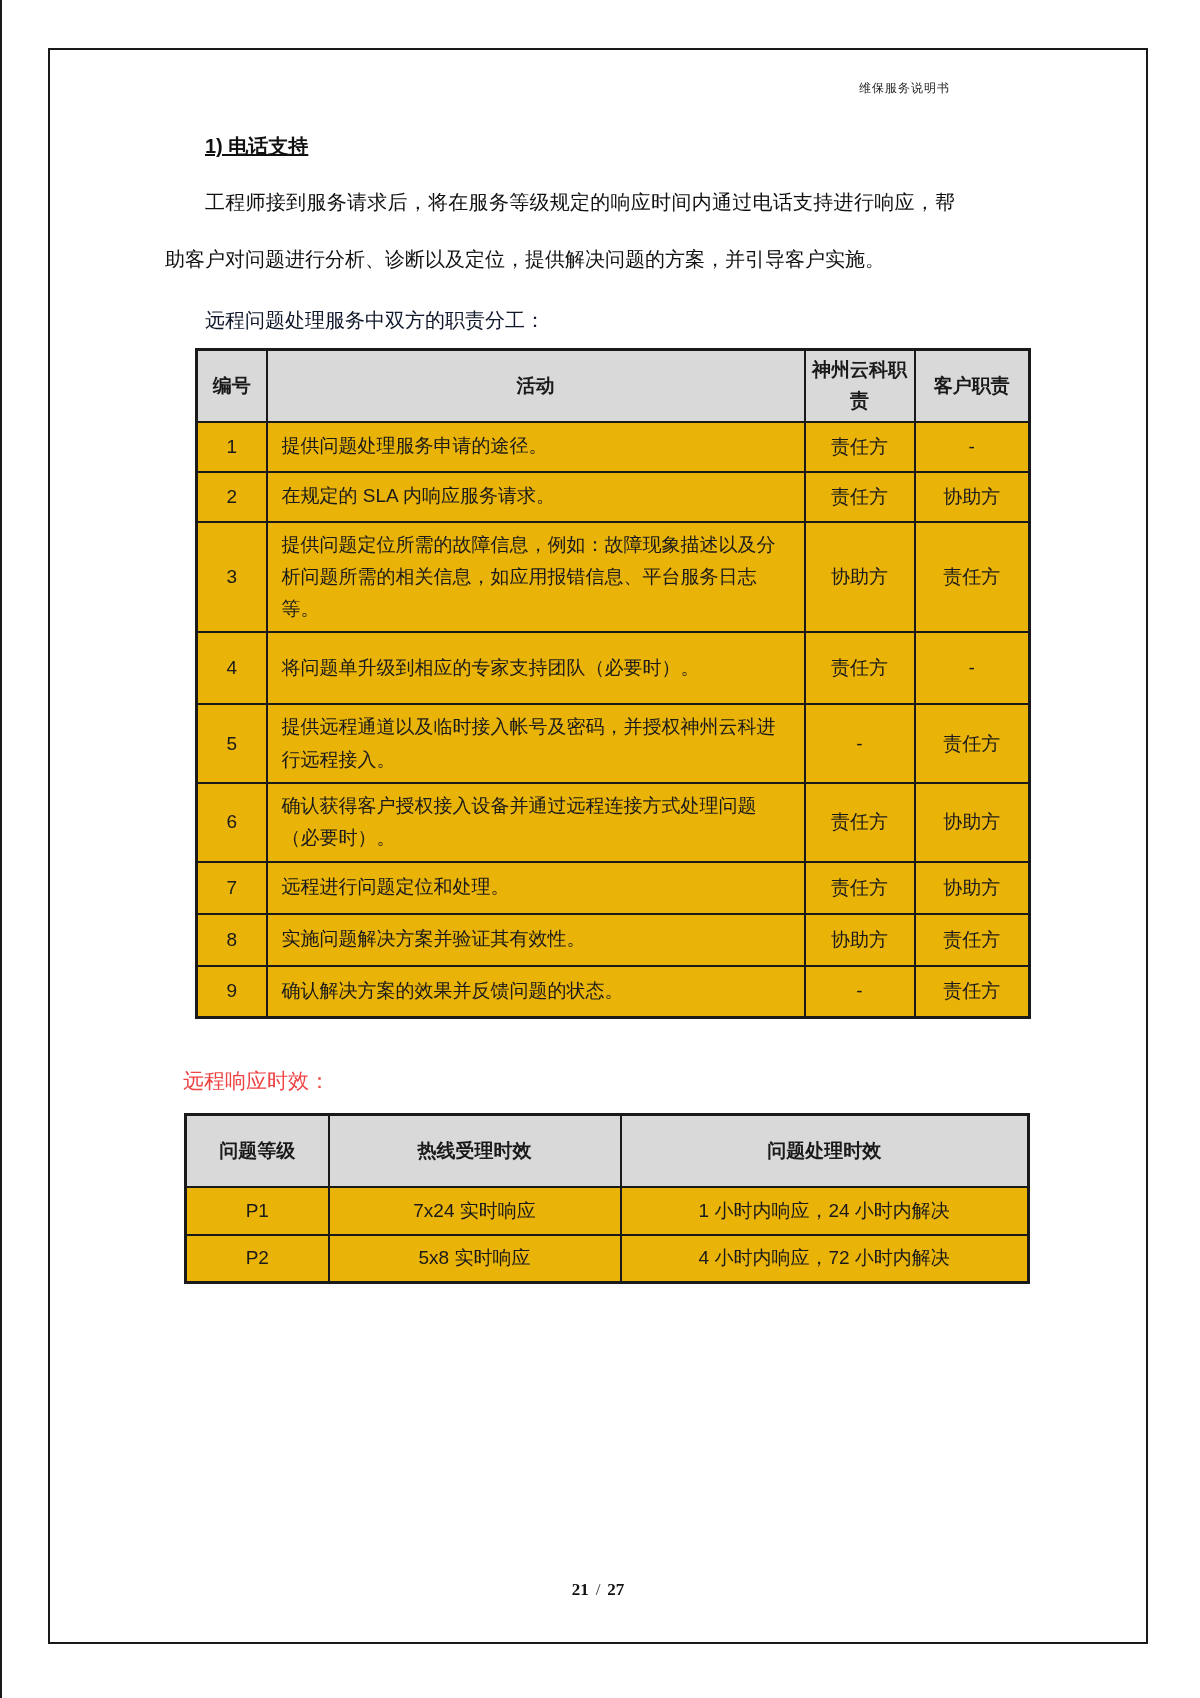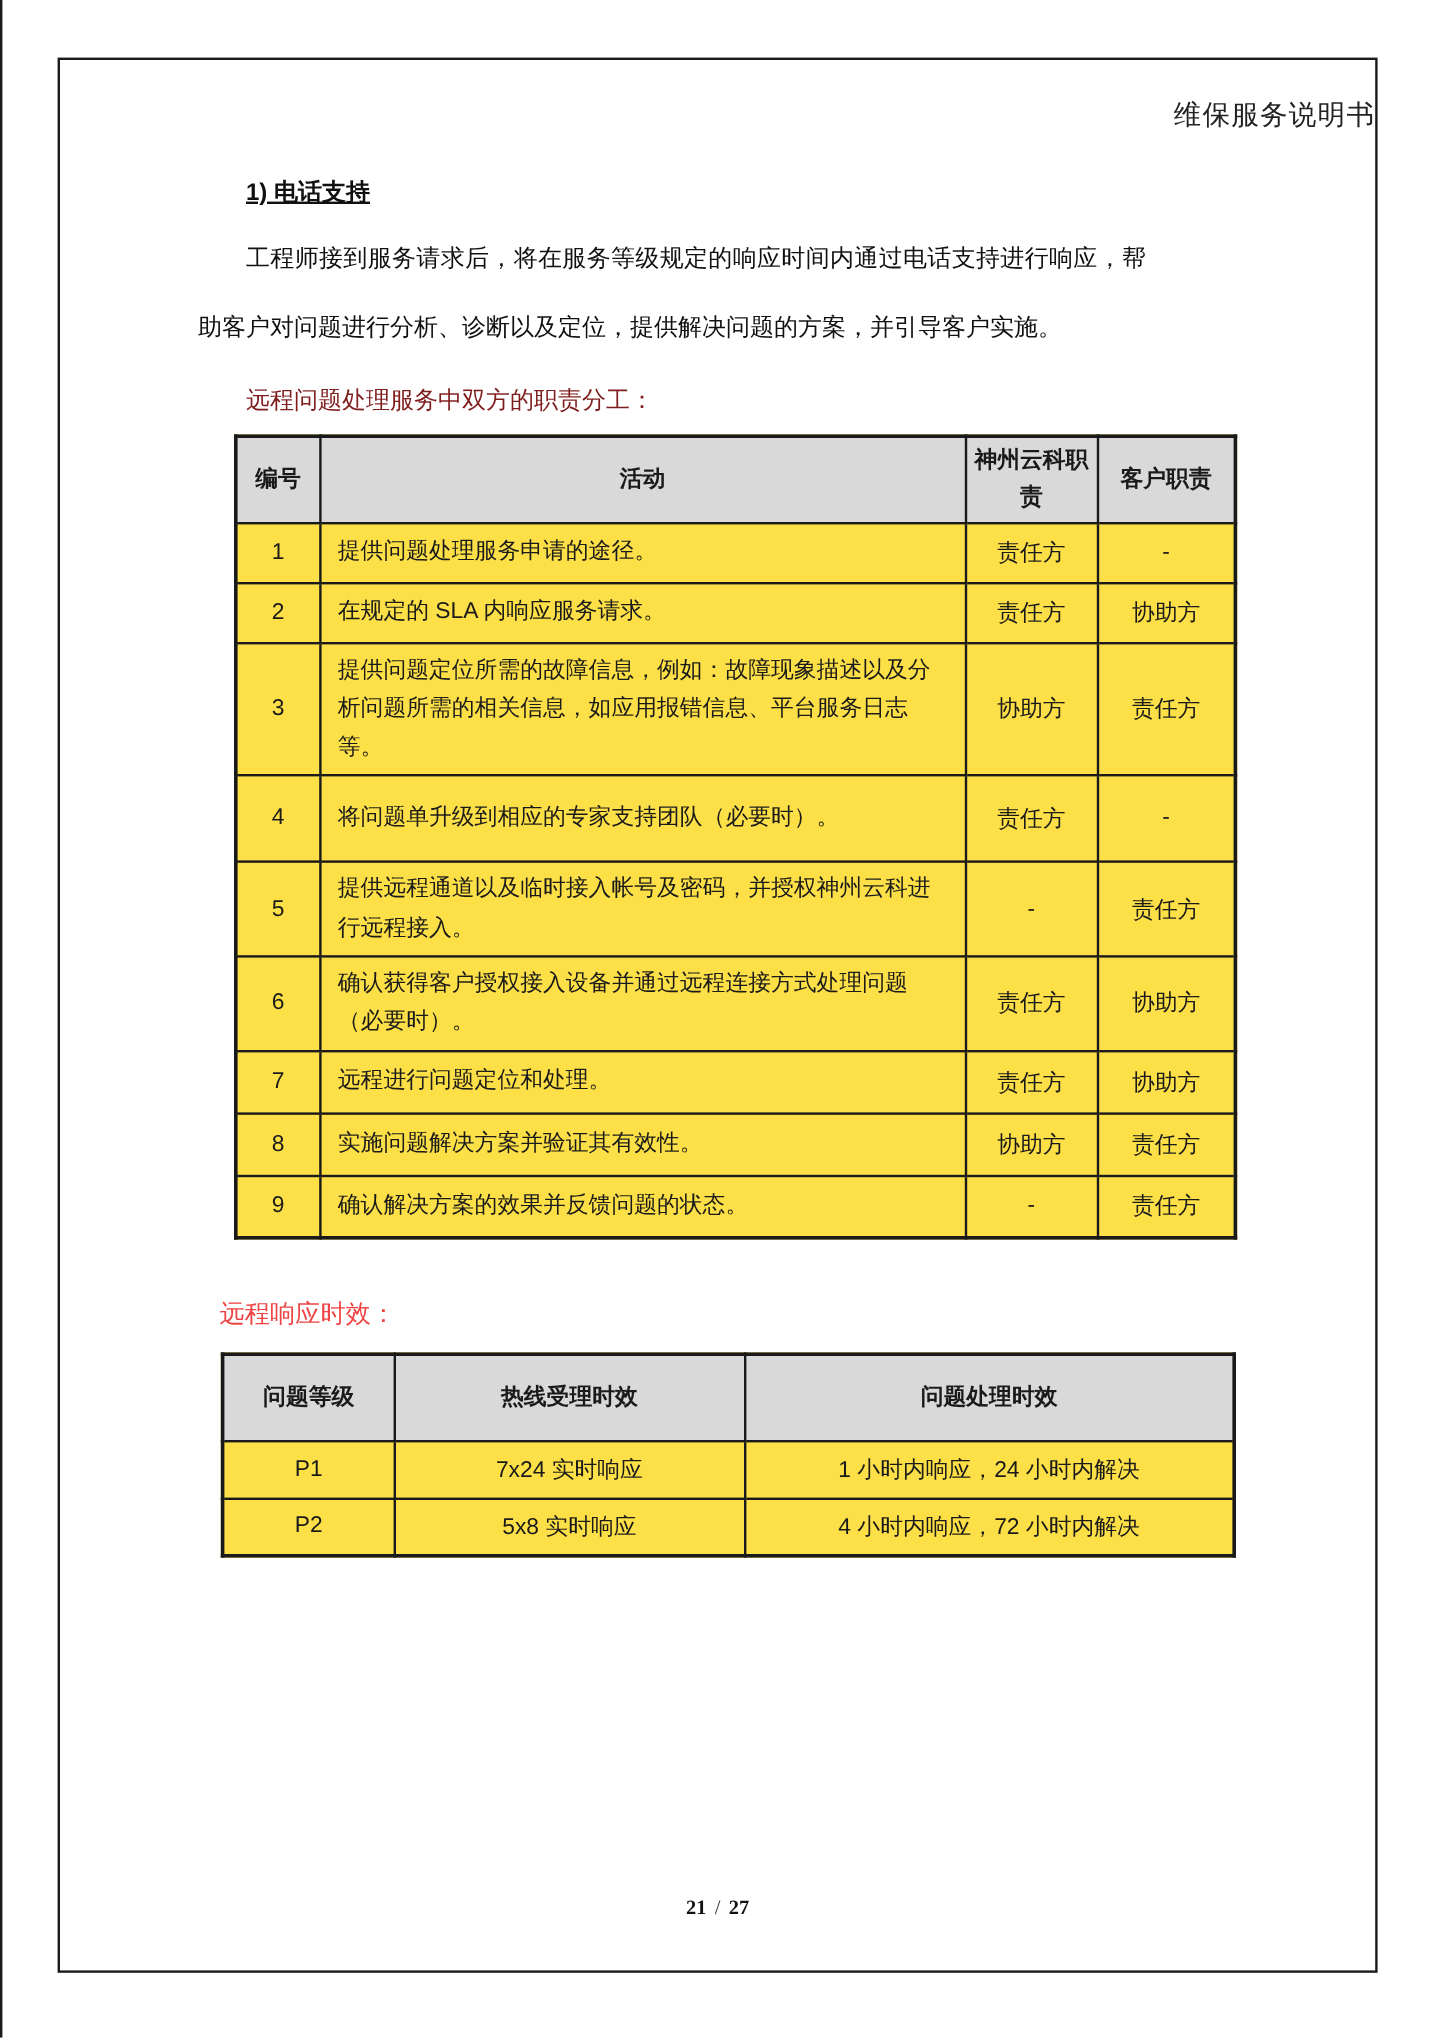--- a/index.html
+++ b/index.html
@@ -6,30 +6,30 @@
   body{
     width:1200px;height:1698px;position:relative;background:#ffffff;
     font-family:"Liberation Sans", sans-serif;color:#1a1a1a;
   }
   .edge-line{position:absolute;left:0;top:0;width:2px;height:100%;background:#1a1a1a;}
   .page{
     position:absolute;left:48px;top:48px;width:1100px;height:1596px;
     border:2px solid #1a1a1a;box-sizing:border-box;background:#fff;
   }
   .doc-header{
-    padding-top:30px;text-align:right;
-    font-family:Liberation Serif, serif;font-size:23px;color:#222;letter-spacing:1px;
+    padding-top:30px;padding-right:196px;text-align:right;
+    font-family:Liberation Serif, serif;font-size:12px;color:#222;letter-spacing:1px;
   }
   .content{margin-left:115px;width:790px;font-size:20px;}
   h3.sec{font-size:20px;font-weight:bold;margin:36px 0 0 40px;color:#111;text-decoration:underline;}
   h3.sec2{margin-top:18px;}
   p.body-para{margin:14px 0 0 0;line-height:57px;text-align:justify;text-indent:2em;color:#111;}
-  p.intro{margin:12px 0 0 0;line-height:40px;text-indent:2em;color:#7f1d1d;}
+  p.intro{margin:12px 0 0 0;line-height:40px;text-indent:2em;color:#0f172a;}
 
-  table.grid{border-collapse:collapse;border:3px solid #1a1a1a;table-layout:fixed;background:#fde047;}
+  table.grid{border-collapse:collapse;border:3px solid #1a1a1a;table-layout:fixed;background:#eab308;}
   table.grid th,table.grid td{border:2px solid #1a1a1a;font-size:19px;vertical-align:middle;box-sizing:border-box;}
   table.grid th{background:#d9d9d9;font-weight:bold;text-align:center;line-height:1.6;padding:4px;}
   table.grid td{text-align:center;padding:4px;}
   table.resp{margin:8px 0 0 30px;width:833px;}
   table.resp td.act{text-align:left;padding:6px 14px;line-height:1.7;}
   .col-no{width:70px}.col-act{width:538px}.col-vendor{width:110px}.col-cust{width:115px}
   tr.hd1 th{height:72px;}
   tr.h50 td{height:50px;}
   tr.h96 td{height:96px;}
   tr.h72 td{height:72px;}

